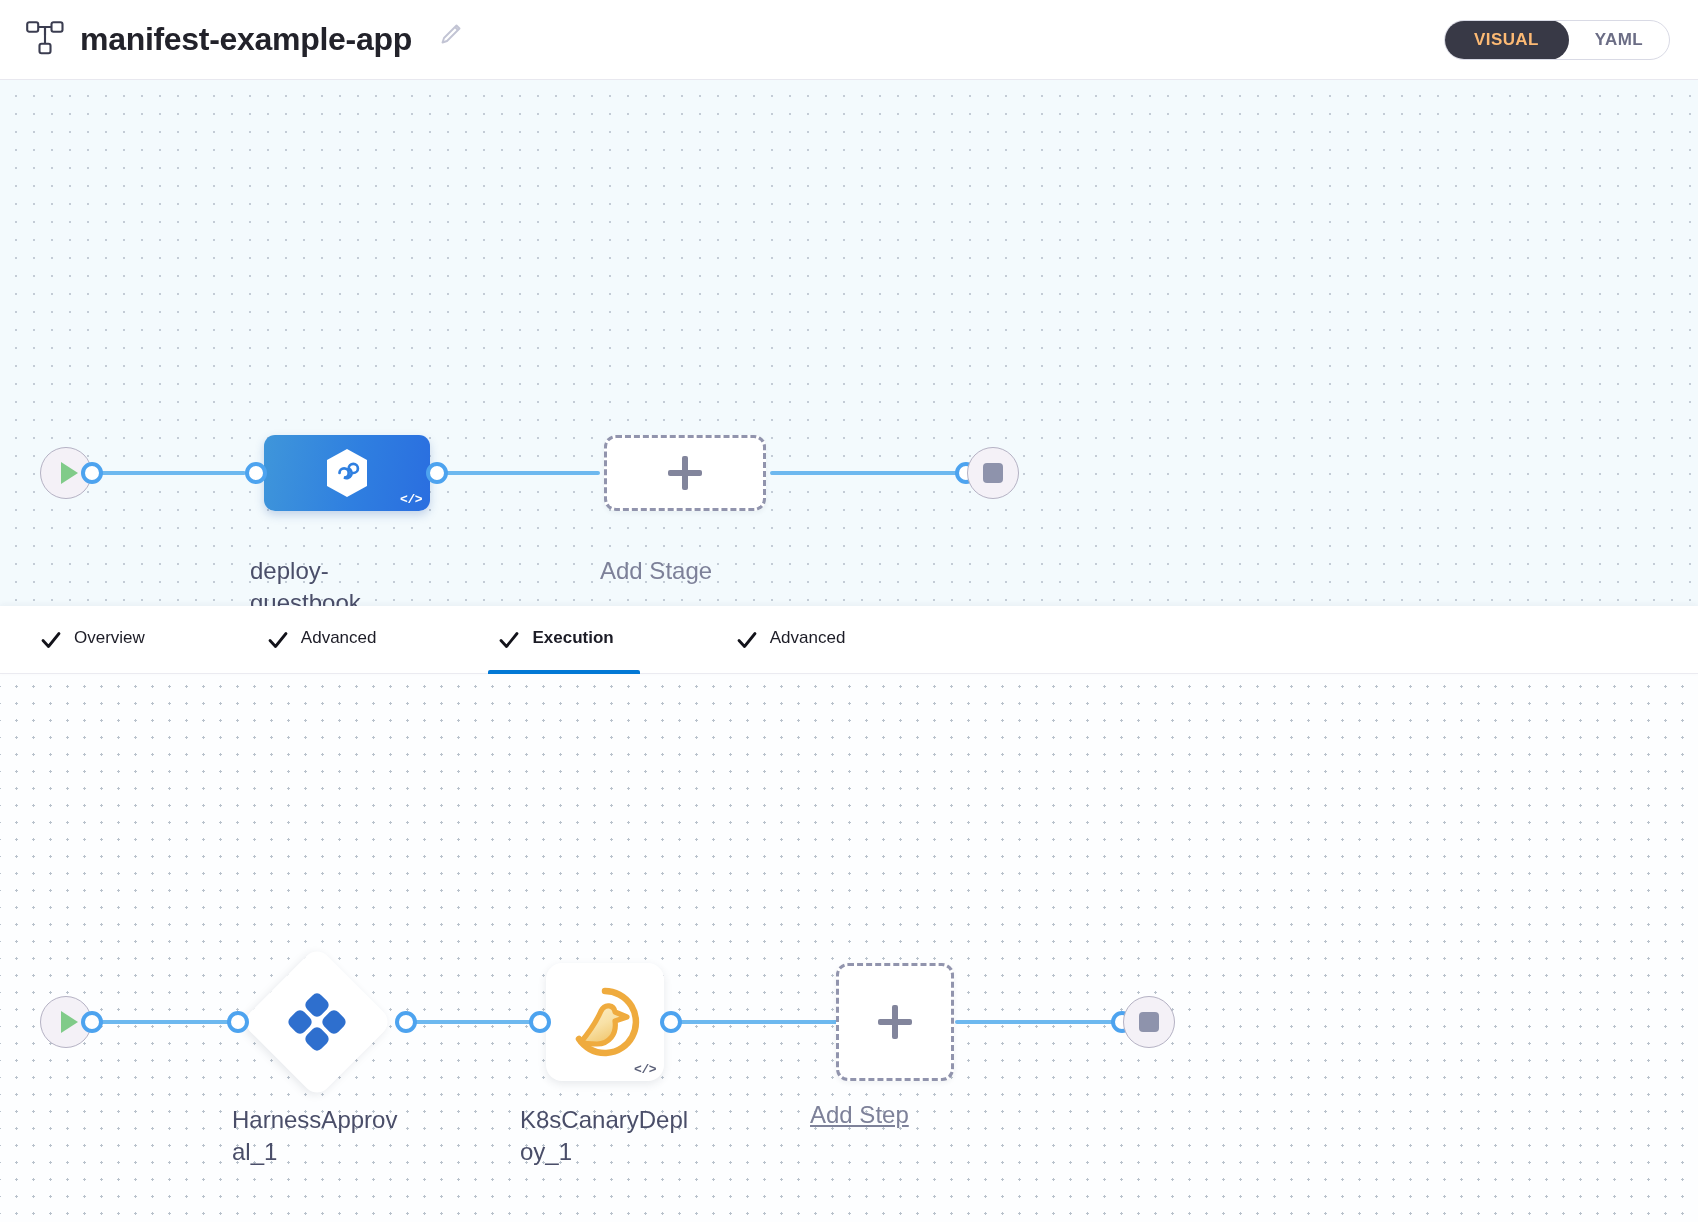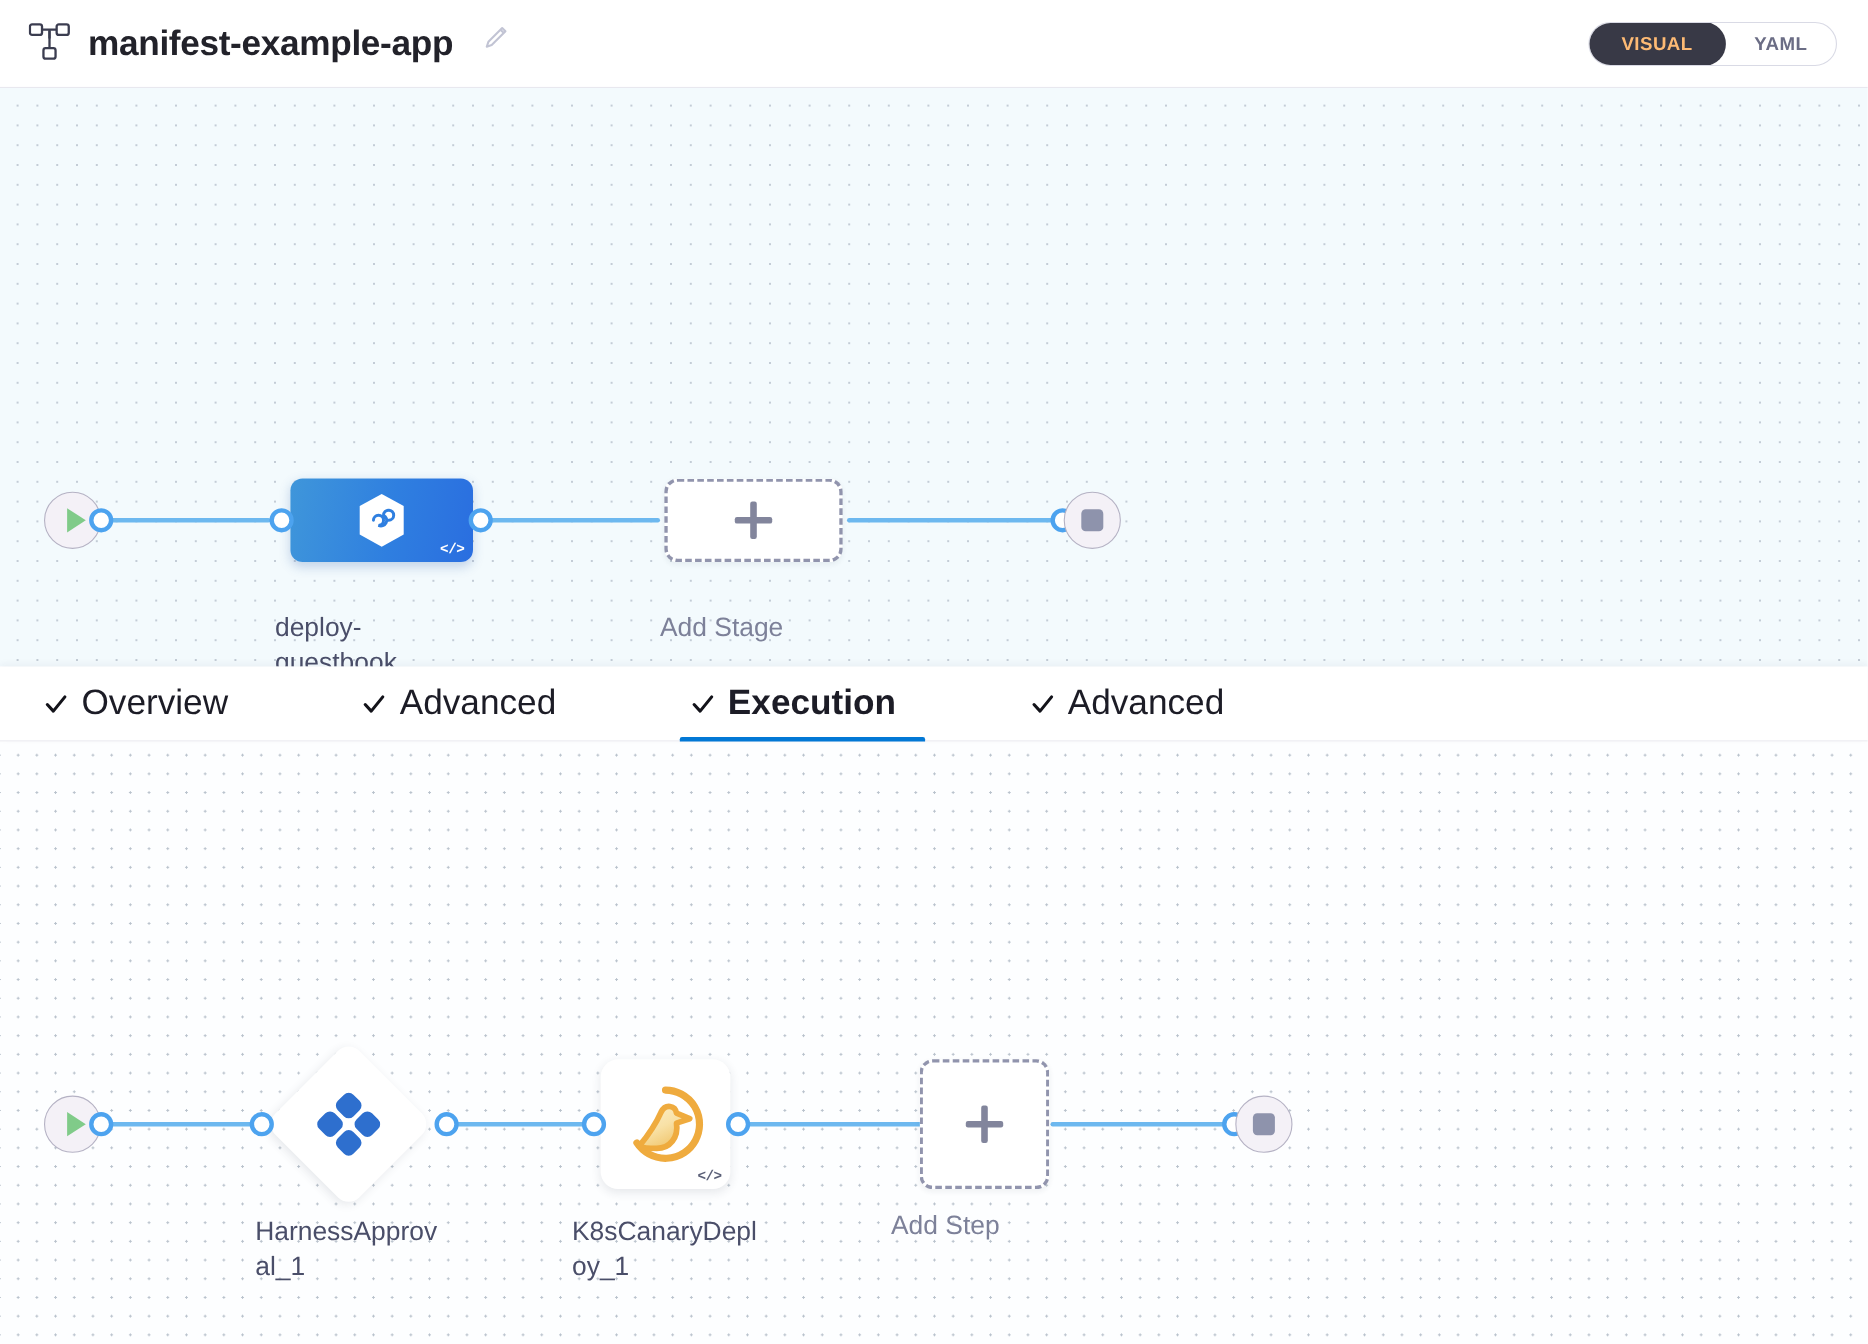--- a/index.html
+++ b/index.html
@@ -146,21 +146,21 @@
 
   .tab:last-child { margin-right: 0; }
 
   .tab-check {
     width: 22px;
     height: 22px;
     flex: 0 0 22px;
   }
 
   .tab-label {
-    font-size: 32px;
+    font-size: 17px;
     color: #1c1c26;
     white-space: nowrap;
     line-height: 1;
     position: relative;
     top: -2px;
   }
 
   .tab.active .tab-label { font-weight: bold; }
 
   .tab.active::after {
@@ -494,21 +494,21 @@
         </svg>
         <span class="code-badge dark">&lt;/&gt;</span>
       </div>
       <div class="dot" style="left:540px; top:348px;"></div>
       <div class="dot" style="left:671px; top:348px;"></div>
       <div class="caption" style="left:605px; top:430px;">K8sCanaryDeploy_1</div>
 
       <div class="add-node step-add" style="left:895px; top:348px;">
         <div class="plus"></div>
       </div>
-      <div class="caption muted" style="left:895px; top:425px;">Add Step</div>
+      <div class="caption muted" style="left:895px; top:425px;text-decoration:underline;">Add Step</div>
 
       <div class="dot" style="left:1122px; top:348px;"></div>
       <div class="terminal" style="left:1149px; top:348px;">
         <div class="stop-sq"></div>
       </div>
 
     </div>
   </div>
 
 </div>

